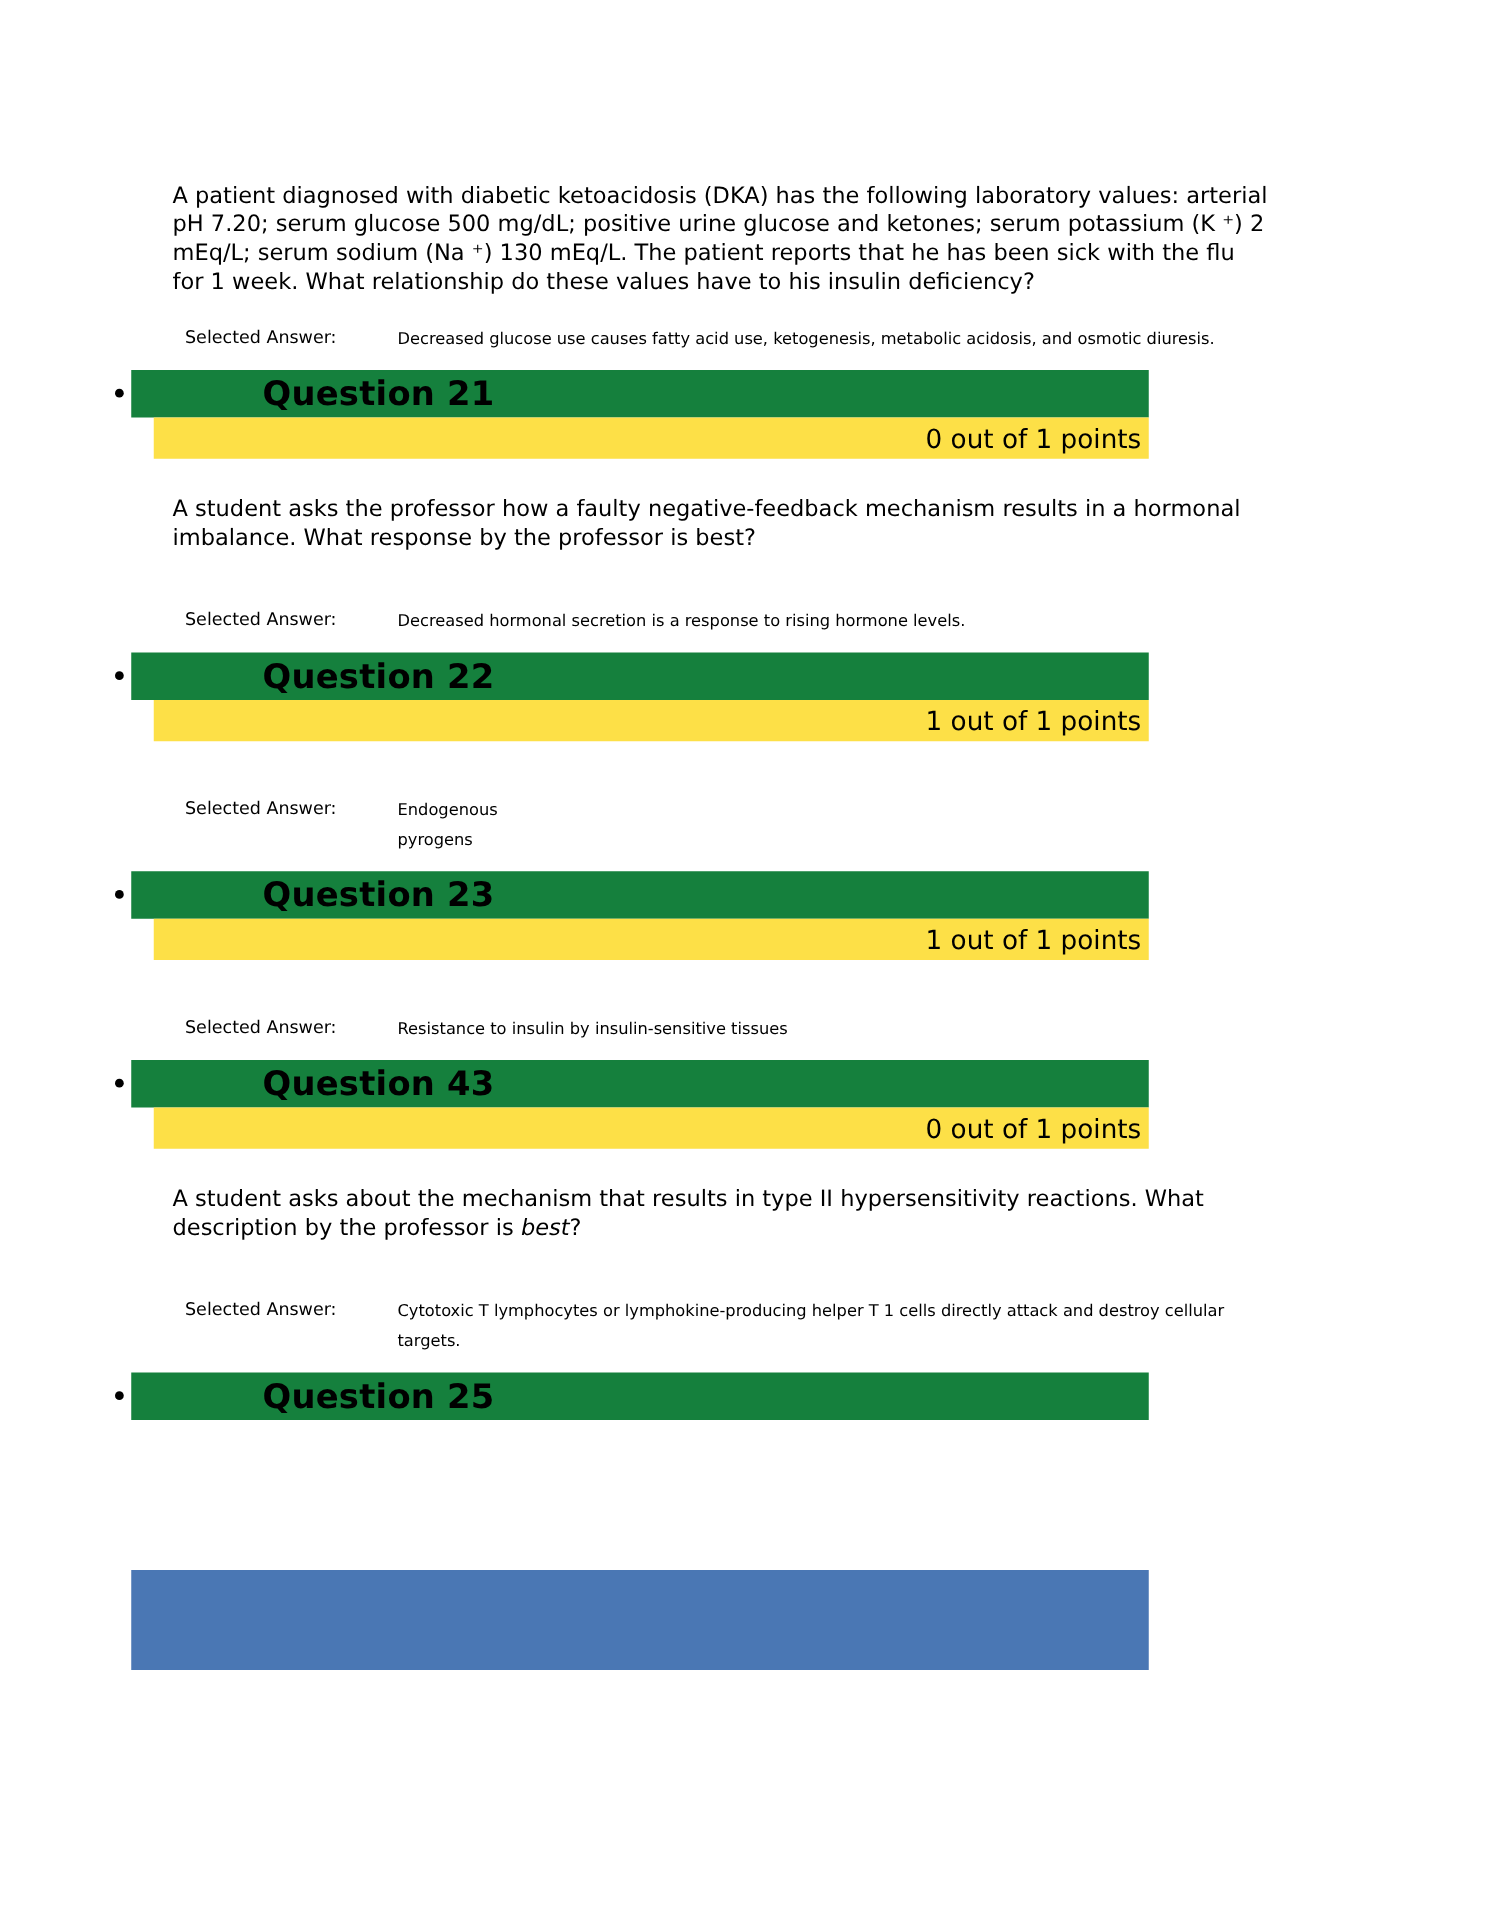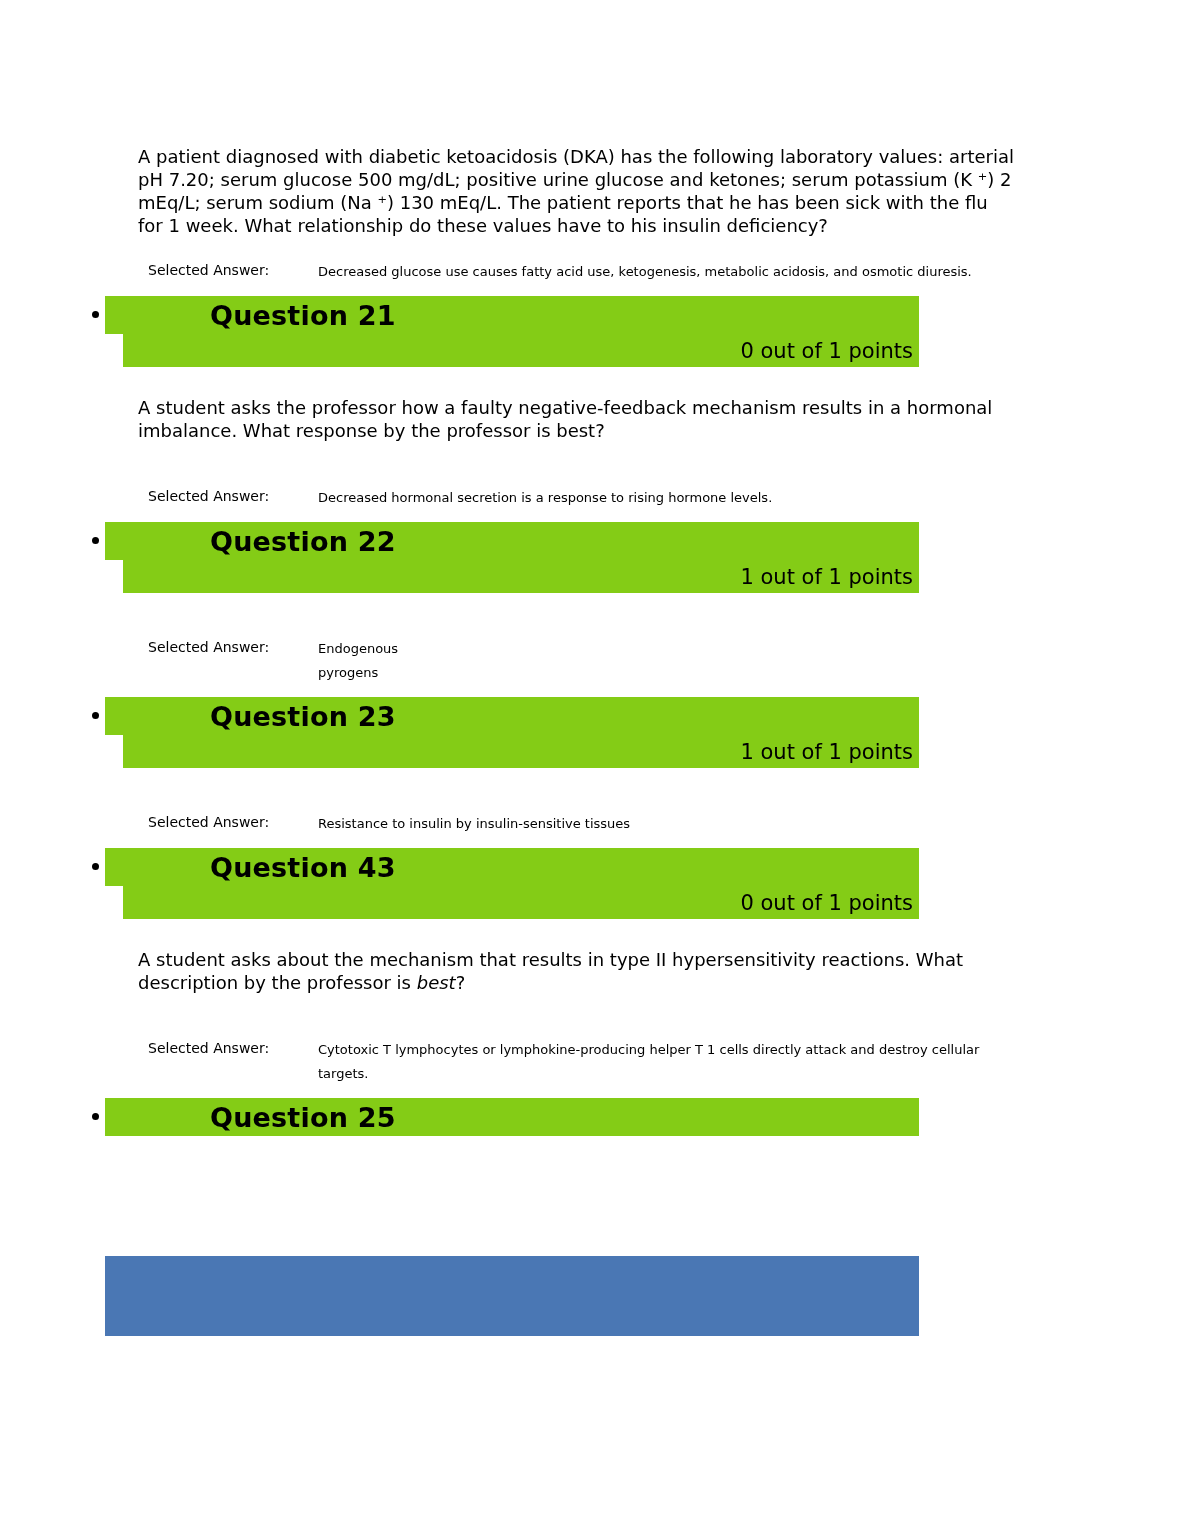--- a/index.html
+++ b/index.html
@@ -47,35 +47,35 @@
     position: absolute;
     left: 92px; top: 15px;
     width: 7px; height: 7px;
     border-radius: 50%;
     background: #000;
   }
   .qheader-bar {
     margin-left: 105px;
     margin-right: 125px;
     height: 38px;
-    background: #84cc16;
+    background: #15803d;
     display: flex;
     align-items: center;
   }
   .qtitle {
     margin-left: 105px;
     font-size: 27px;
     font-weight: 700;
     letter-spacing: 0.2px;
   }
   .points-bar {
     margin-left: 123px;
     margin-right: 125px;
     height: 33px;
-    background: #84cc16;
+    background: #fde047;
     display: flex;
     align-items: center;
     justify-content: flex-end;
     padding-right: 6px;
   }
   .points-text { font-size: 21px; }
 
   .qblock .qtext { margin-top: 29px; }
   .qblock .ans-row { margin-top: 41px; }
 

